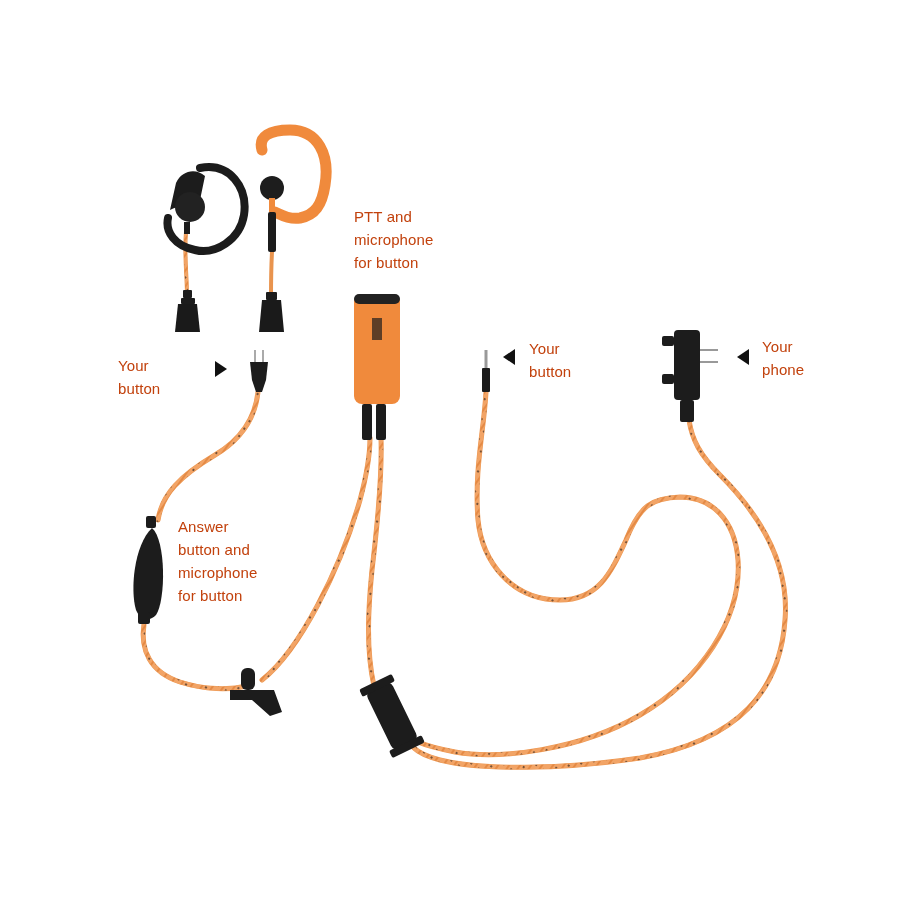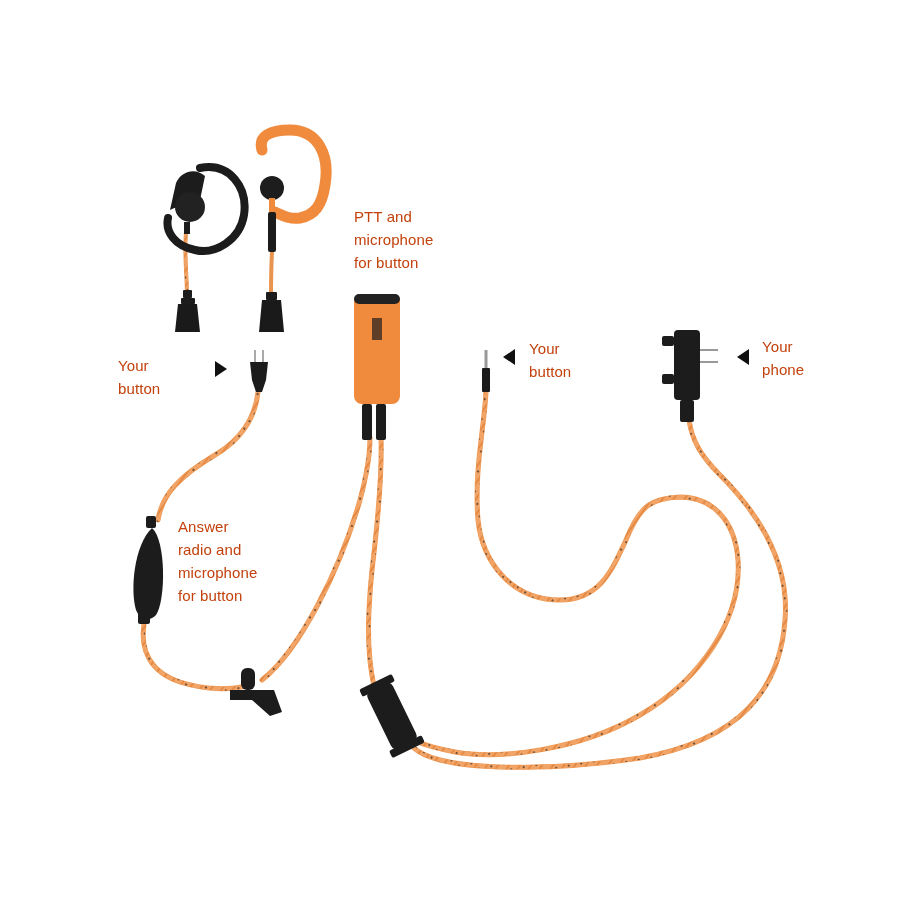--- a/index.html
+++ b/index.html
@@ -135,17 +135,17 @@
 </div>
 
 <div class="arrow left" style="left:737px; top:349px;"></div>
 <div class="label" style="left:762px; top:335px;">
   <span>Your</span>
   <span>phone</span>
 </div>
 
 <div class="label" style="left:178px; top:515px;">
   <span>Answer</span>
-  <span>radio and</span>
+  <span>button and</span>
   <span>microphone</span>
   <span>for button</span>
 </div>
 </div>
 
 </body></html>

